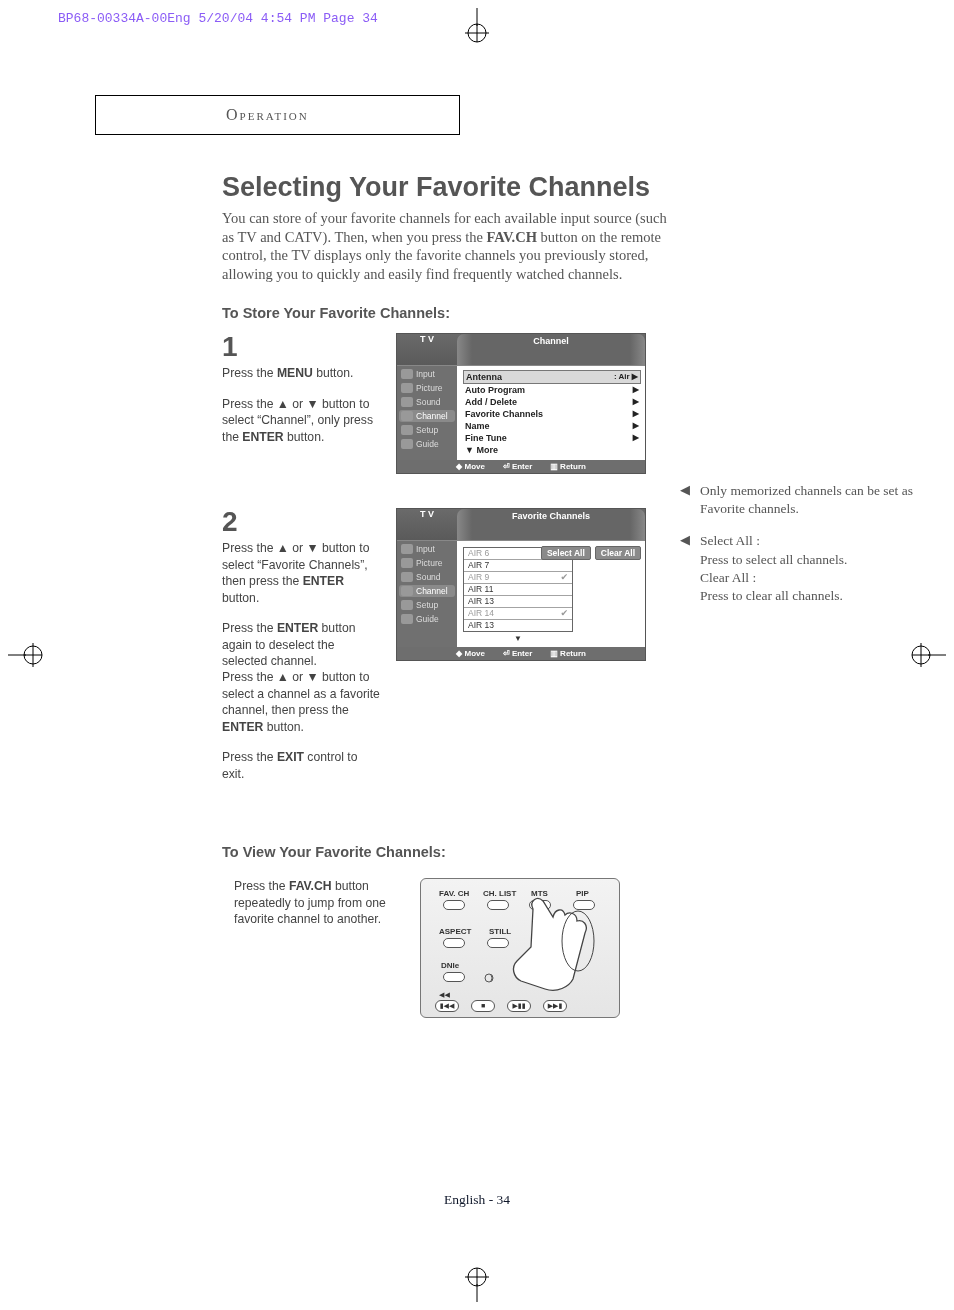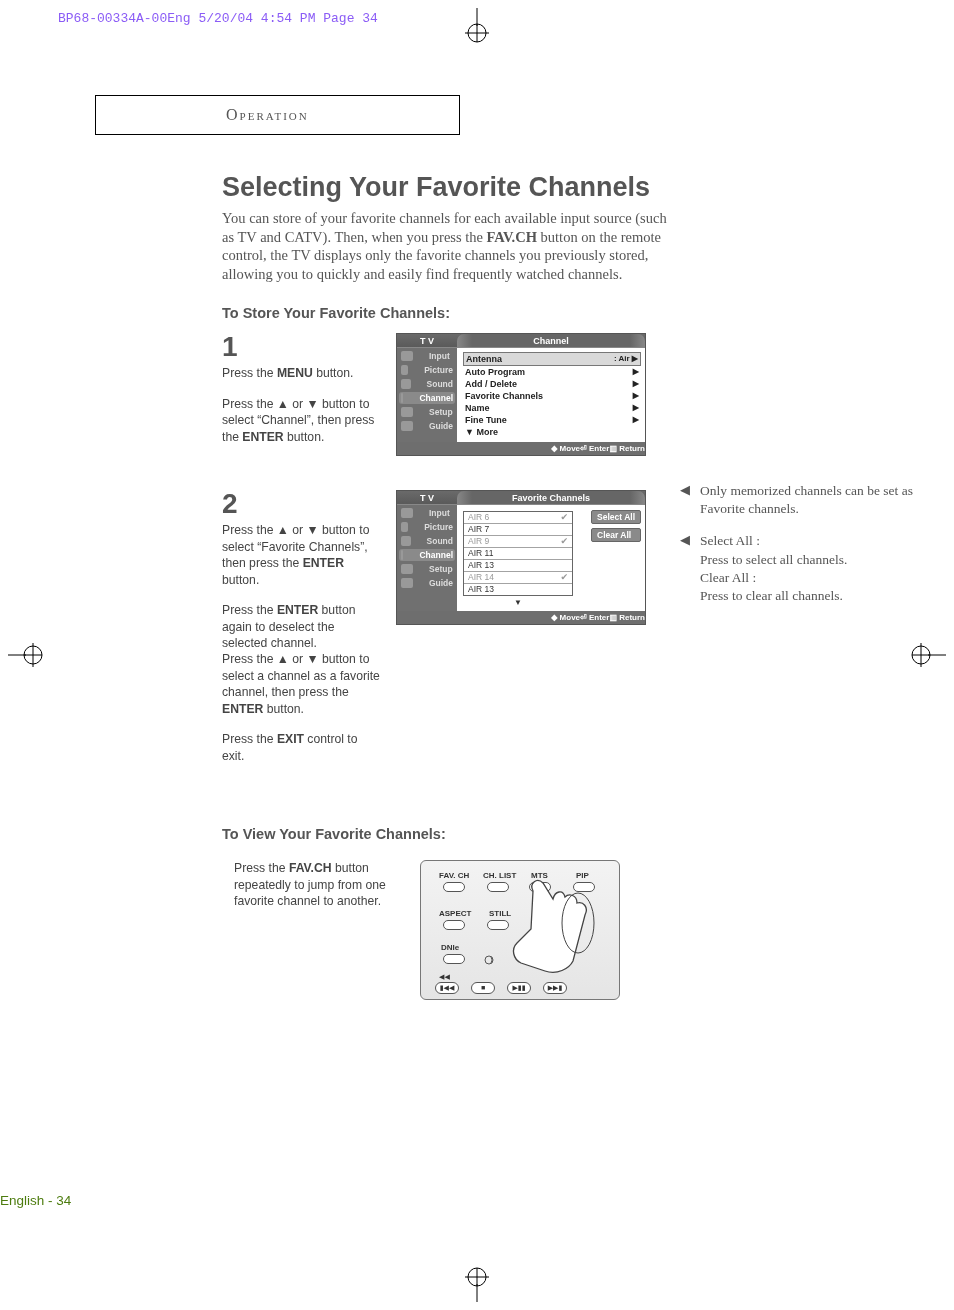--- a/index.html
+++ b/index.html
@@ -98,39 +98,39 @@
     border: 1px solid #555;
     background: #6e6e6e;
     display: flex;
     flex-direction: column;
   }
   .osd-titlebar {
     display: flex;
     color: #fff;
     font-size: 9px;
     font-weight: bold;
-    height: 14px;
-    align-items: center;
+    height: 32px;
+    align-items: flex-start;
     background: linear-gradient(180deg, #6a6a6a, #5a5a5a);
     border-bottom: 1px solid #888;
   }
   .osd-titlebar .tv { width: 60px; text-align: center; }
   .osd-titlebar .title { flex: 1; text-align: center; background: linear-gradient(90deg, #888 0%, #666 8%, #666 92%, #888 100%); height: 100%; line-height:14px; border-radius: 7px 7px 0 0; }
   .osd-body { display: flex; }
   .osd-side {
     width: 60px;
     background: #707070;
     display: flex;
     flex-direction: column;
     padding: 2px 2px;
     gap: 2px;
   }
   .side-item {
-    display: flex; align-items: center; gap: 16px;
-    color: #ddd; font-size: 8.5px; font-weight: bold;
+    display: flex; align-items: center; gap: 3px;
+    color: #ddd; font-size: 8.5px; font-weight: normal;
     padding: 1px 2px;
     border-radius: 3px;
   }
   .side-item.active {
     background: #8a8a8a;
     color: #fff;
   }
   .side-icon {
     width: 12px; height: 10px;
     background: #999; border-radius: 2px;
@@ -147,42 +147,43 @@
     justify-content: space-between;
     font-size: 9px;
     font-weight: bold;
     padding: 1px 2px;
     color: #222;
   }
   .osd-row.hl { background: #d9d9d9; border:1px solid #777; }
   .osd-row .arrow { font-size: 8px; }
   .osd-footer {
     display: flex;
-    justify-content: flex-end;
+    justify-content: center;
+    gap: 18px;
     background: #6e6e6e;
     color: #fff;
     font-size: 8px;
     padding: 2px 0;
     font-weight: bold;
   }
   .fav-list {
     border: 1px solid #666;
     margin: 2px 0;
   }
   .fav-list .r {
     display: flex; justify-content: space-between;
     border-bottom: 1px solid #a3a3a3;
     padding: 0 4px;
     font-size: 8.5px;
     line-height: 11px;
   }
   .fav-list .r:last-child { border-bottom:none; }
   .fav-list .r.dim { color: #999; }
   .fav-list .r .chk { font-size: 9px; }
-  .fav-btns { position:absolute; right:4px; top:5px; display:flex; flex-direction:column; gap:4px;justify-content:flex-end;}
+  .fav-btns { position:absolute; right:4px; top:5px; display:flex; flex-direction:row; gap:4px;justify-content:flex-end;}
   .fav-btn {
     background: #8a8a8a; color:#fff; font-size:8.5px; font-weight:bold;
     padding: 1px 5px; border-radius:2px; border:1px solid #666;
   }
   .fav-more { text-align:center; font-size:8px; }
   .notes {
     position: absolute;
     top: 482px; left: 680px;
     width: 240px;
     font-family: Georgia, serif;
@@ -221,21 +222,21 @@
   .remote-oval {
     position:absolute; border:1px solid #555; border-radius:7px; background:#fff;
     display:flex; align-items:center; justify-content:center;
     font-size:7px; color:#333;
   }
   .hand {
     position:absolute; right:6px; top:10px; width:110px; height:110px;
   }
   .footer {
     position:absolute; bottom:102px; left:0; width:100%;
-    font-family: Liberation Sans, sans-serif; font-size:13.5px; color:#4d7c0f;
+    text-align:center; font-family: Liberation Serif, serif; font-size:13.5px; color:#0f172a;
   }
   .vspace { height: 12px; }
 </style>
 </head>
 <body>
 
 <div class="print-header">BP68-00334A-00Eng  5/20/04  4:54 PM  Page 34</div>
 <div class="crop-mark crop-top">
   <svg viewBox="0 0 40 40">
       <line x1="20" y1="0" x2="20" y2="18" stroke="#000"></line>
@@ -280,21 +281,21 @@
   </p>
 
   <div class="subhead">To Store Your Favorite Channels:</div>
   <div class="vspace"></div>
 
   <div class="step-block">
     <div class="step-text">
       <div class="step-num">1</div>
       <p><span>Press the </span><b>MENU</b><span> button.</span></p>
       <div style="height:14px"></div>
-      <p><span>Press the  ▲ or ▼ button to select “Channel”, then press the </span><b>ENTER</b><span> button.</span></p>
+      <p><span>Press the  ▲ or ▼ button to select “Channel”, only press the </span><b>ENTER</b><span> button.</span></p>
     </div>
 
     <div class="osd">
       <div class="osd-frame">
         <div class="osd-titlebar">
           <div class="tv">T V</div>
           <div class="title">Channel</div>
         </div>
         <div class="osd-body">
           <div class="osd-side">

